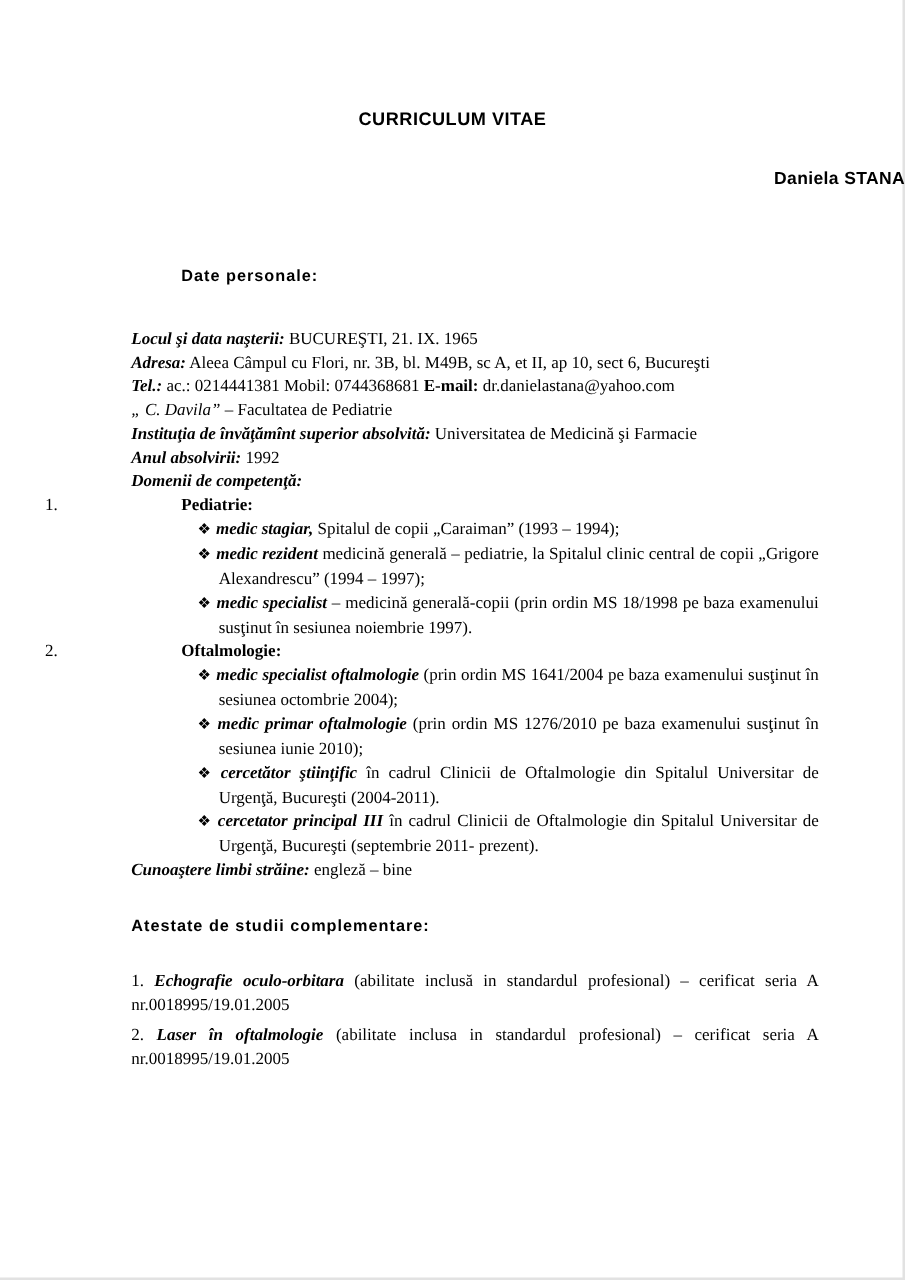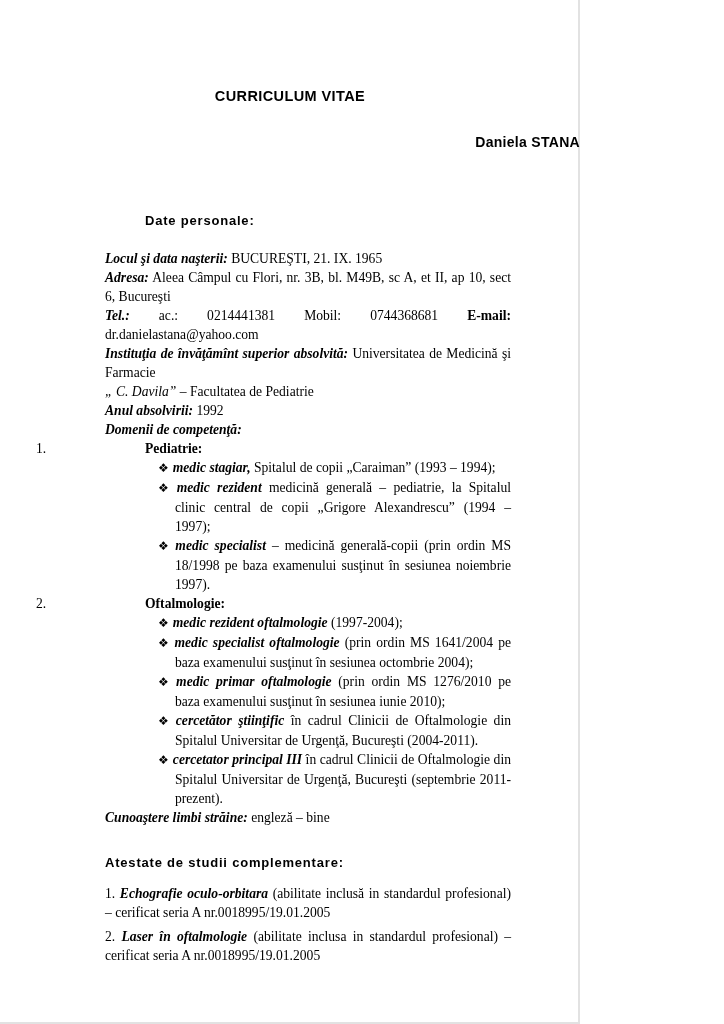--- a/index.html
+++ b/index.html
@@ -1,18 +1,18 @@
 <!DOCTYPE html>
 <html><head>
 <meta charset="utf-8">
 <style>
   * { margin: 0; padding: 0; box-sizing: border-box; }
   html, body { background: #ffffff; }
   .page {
-    width: 580px; height: 1024px;
+    width: 724px; height: 1024px;
     background: #ffffff;
     position: relative;
     overflow: hidden;
     font-family: "Liberation Serif", "DejaVu Serif", serif;
     color: #000000;
     box-shadow: inset -2px -2px 0 #e2e2e2;
   }
   .title {
     margin-top: 88px;
     text-align: center;
@@ -33,27 +33,27 @@
   }
   .content { margin: 0 69px 0 105px; }
   .section-heading {
     font-family: "Liberation Sans", "DejaVu Sans", sans-serif;
     font-weight: 700;
     font-size: 13px;
     letter-spacing: 0.8px;
     line-height: 15px;
   }
   .sh-personal { margin-top: 62px; padding-left: 40px; }
-  .sh-attest { margin-top: 28px; margin-bottom: 14px; }
+  .sh-attest { margin-top: 28px; margin-bottom: 27px; }
   .line {
     font-size: 13.6px;
     line-height: 19px;
     text-align: justify;
   }
-  .first-line { margin-top: 21px; }
+  .first-line { margin-top: 33px; }
   .s-bi { font-weight: 700; font-style: italic; }
   .s-b  { font-weight: 700; }
   .s-i  { font-style: italic; }
   .comp-row { position: relative; font-size: 13.6px; line-height: 19px; }
   .comp-num { position: absolute; left: -69px; }
   .comp-title { margin-left: 40px; font-weight: 700; }
   .bullet { padding-left: 70px; text-indent: -17px; }
   .diamond { margin-right: 4px; font-size: 12px; font-family: "DejaVu Sans", sans-serif; }
   .attest-item { margin-bottom: 5px; }
 </style>
@@ -65,38 +65,37 @@
   <div class="title">CURRICULUM VITAE</div>
   <div class="name">Daniela STANA</div>
 
   <div class="content">
 
     <div class="section-heading sh-personal">Date personale:</div>
 
     <p class="line first-line"><span class="seg s-bi">Locul şi data naşterii:</span><span class="seg"> BUCUREŞTI, 21. IX. 1965</span></p>
     <p class="line"><span class="seg s-bi">Adresa:</span><span class="seg"> Aleea Câmpul cu Flori, nr. 3B, bl. M49B, sc A, et II, ap 10, sect 6, Bucureşti</span></p>
     <p class="line"><span class="seg s-bi">Tel.:</span><span class="seg"> ac.: 0214441381 Mobil: 0744368681 </span><span class="seg s-b">E-mail:</span><span class="seg"> dr.danielastana@yahoo.com</span></p>
+    <p class="line"><span class="seg s-i">„ C. Davila”</span><span class="seg"> – Facultatea de Pediatrie</span></p>
     <p class="line"><span class="seg s-bi">Instituţia de învăţămînt superior absolvită:</span><span class="seg"> Universitatea de Medicină şi Farmacie</span></p>
-    <p class="line"><span class="seg s-i">„ C. Davila”</span><span class="seg"> – Facultatea de Pediatrie</span></p>
     <p class="line"><span class="seg s-bi">Anul absolvirii:</span><span class="seg"> 1992</span></p>
     <p class="line"><span class="seg s-bi">Domenii de competenţă:</span></p>
 
     <div class="comp-row">
       <span class="comp-num">1.</span>
       <span class="comp-title">Pediatrie:</span>
     </div>
     <p class="line bullet"><span class="diamond">❖</span><span class="seg s-bi">medic stagiar,</span><span class="seg"> Spitalul de copii „Caraiman” (1993 – 1994);</span></p>
     <p class="line bullet"><span class="diamond">❖</span><span class="seg s-bi">medic rezident</span><span class="seg"> medicină generală – pediatrie, la Spitalul clinic central de copii „Grigore Alexandrescu” (1994 – 1997);</span></p>
     <p class="line bullet"><span class="diamond">❖</span><span class="seg s-bi">medic specialist</span><span class="seg"> – medicină generală-copii (prin ordin MS 18/1998 pe baza examenului susţinut în sesiunea noiembrie 1997).</span></p>
 
     <div class="comp-row">
       <span class="comp-num">2.</span>
       <span class="comp-title">Oftalmologie:</span>
     </div>
-    <p class="line bullet"><span class="diamond">❖</span><span class="seg s-bi">medic rezident oftalmologie</span><span class="seg"> (1997-2004);</span></p>
     <p class="line bullet"><span class="diamond">❖</span><span class="seg s-bi">medic specialist oftalmologie</span><span class="seg"> (prin ordin MS 1641/2004 pe baza examenului susţinut în sesiunea octombrie 2004);</span></p>
     <p class="line bullet"><span class="diamond">❖</span><span class="seg s-bi">medic primar oftalmologie</span><span class="seg"> (prin ordin MS 1276/2010 pe baza examenului susţinut în sesiunea iunie 2010);</span></p>
     <p class="line bullet"><span class="diamond">❖</span><span class="seg s-bi">cercetător ştiinţific</span><span class="seg"> în cadrul Clinicii de Oftalmologie din Spitalul Universitar de Urgenţă, Bucureşti (2004-2011).</span></p>
     <p class="line bullet"><span class="diamond">❖</span><span class="seg s-bi">cercetator principal III</span><span class="seg"> în cadrul Clinicii de Oftalmologie din Spitalul Universitar de Urgenţă, Bucureşti (septembrie 2011- prezent).</span></p>
 
     <p class="line"><span class="seg s-bi">Cunoaştere limbi străine:</span><span class="seg"> engleză – bine</span></p>
 
     <div class="section-heading sh-attest">Atestate de studii complementare:</div>
 
     <p class="line attest-item"><span class="seg">1. </span><span class="seg s-bi">Echografie oculo-orbitara</span><span class="seg"> (abilitate inclusă in standardul profesional) – cerificat seria A nr.0018995/19.01.2005</span></p>

